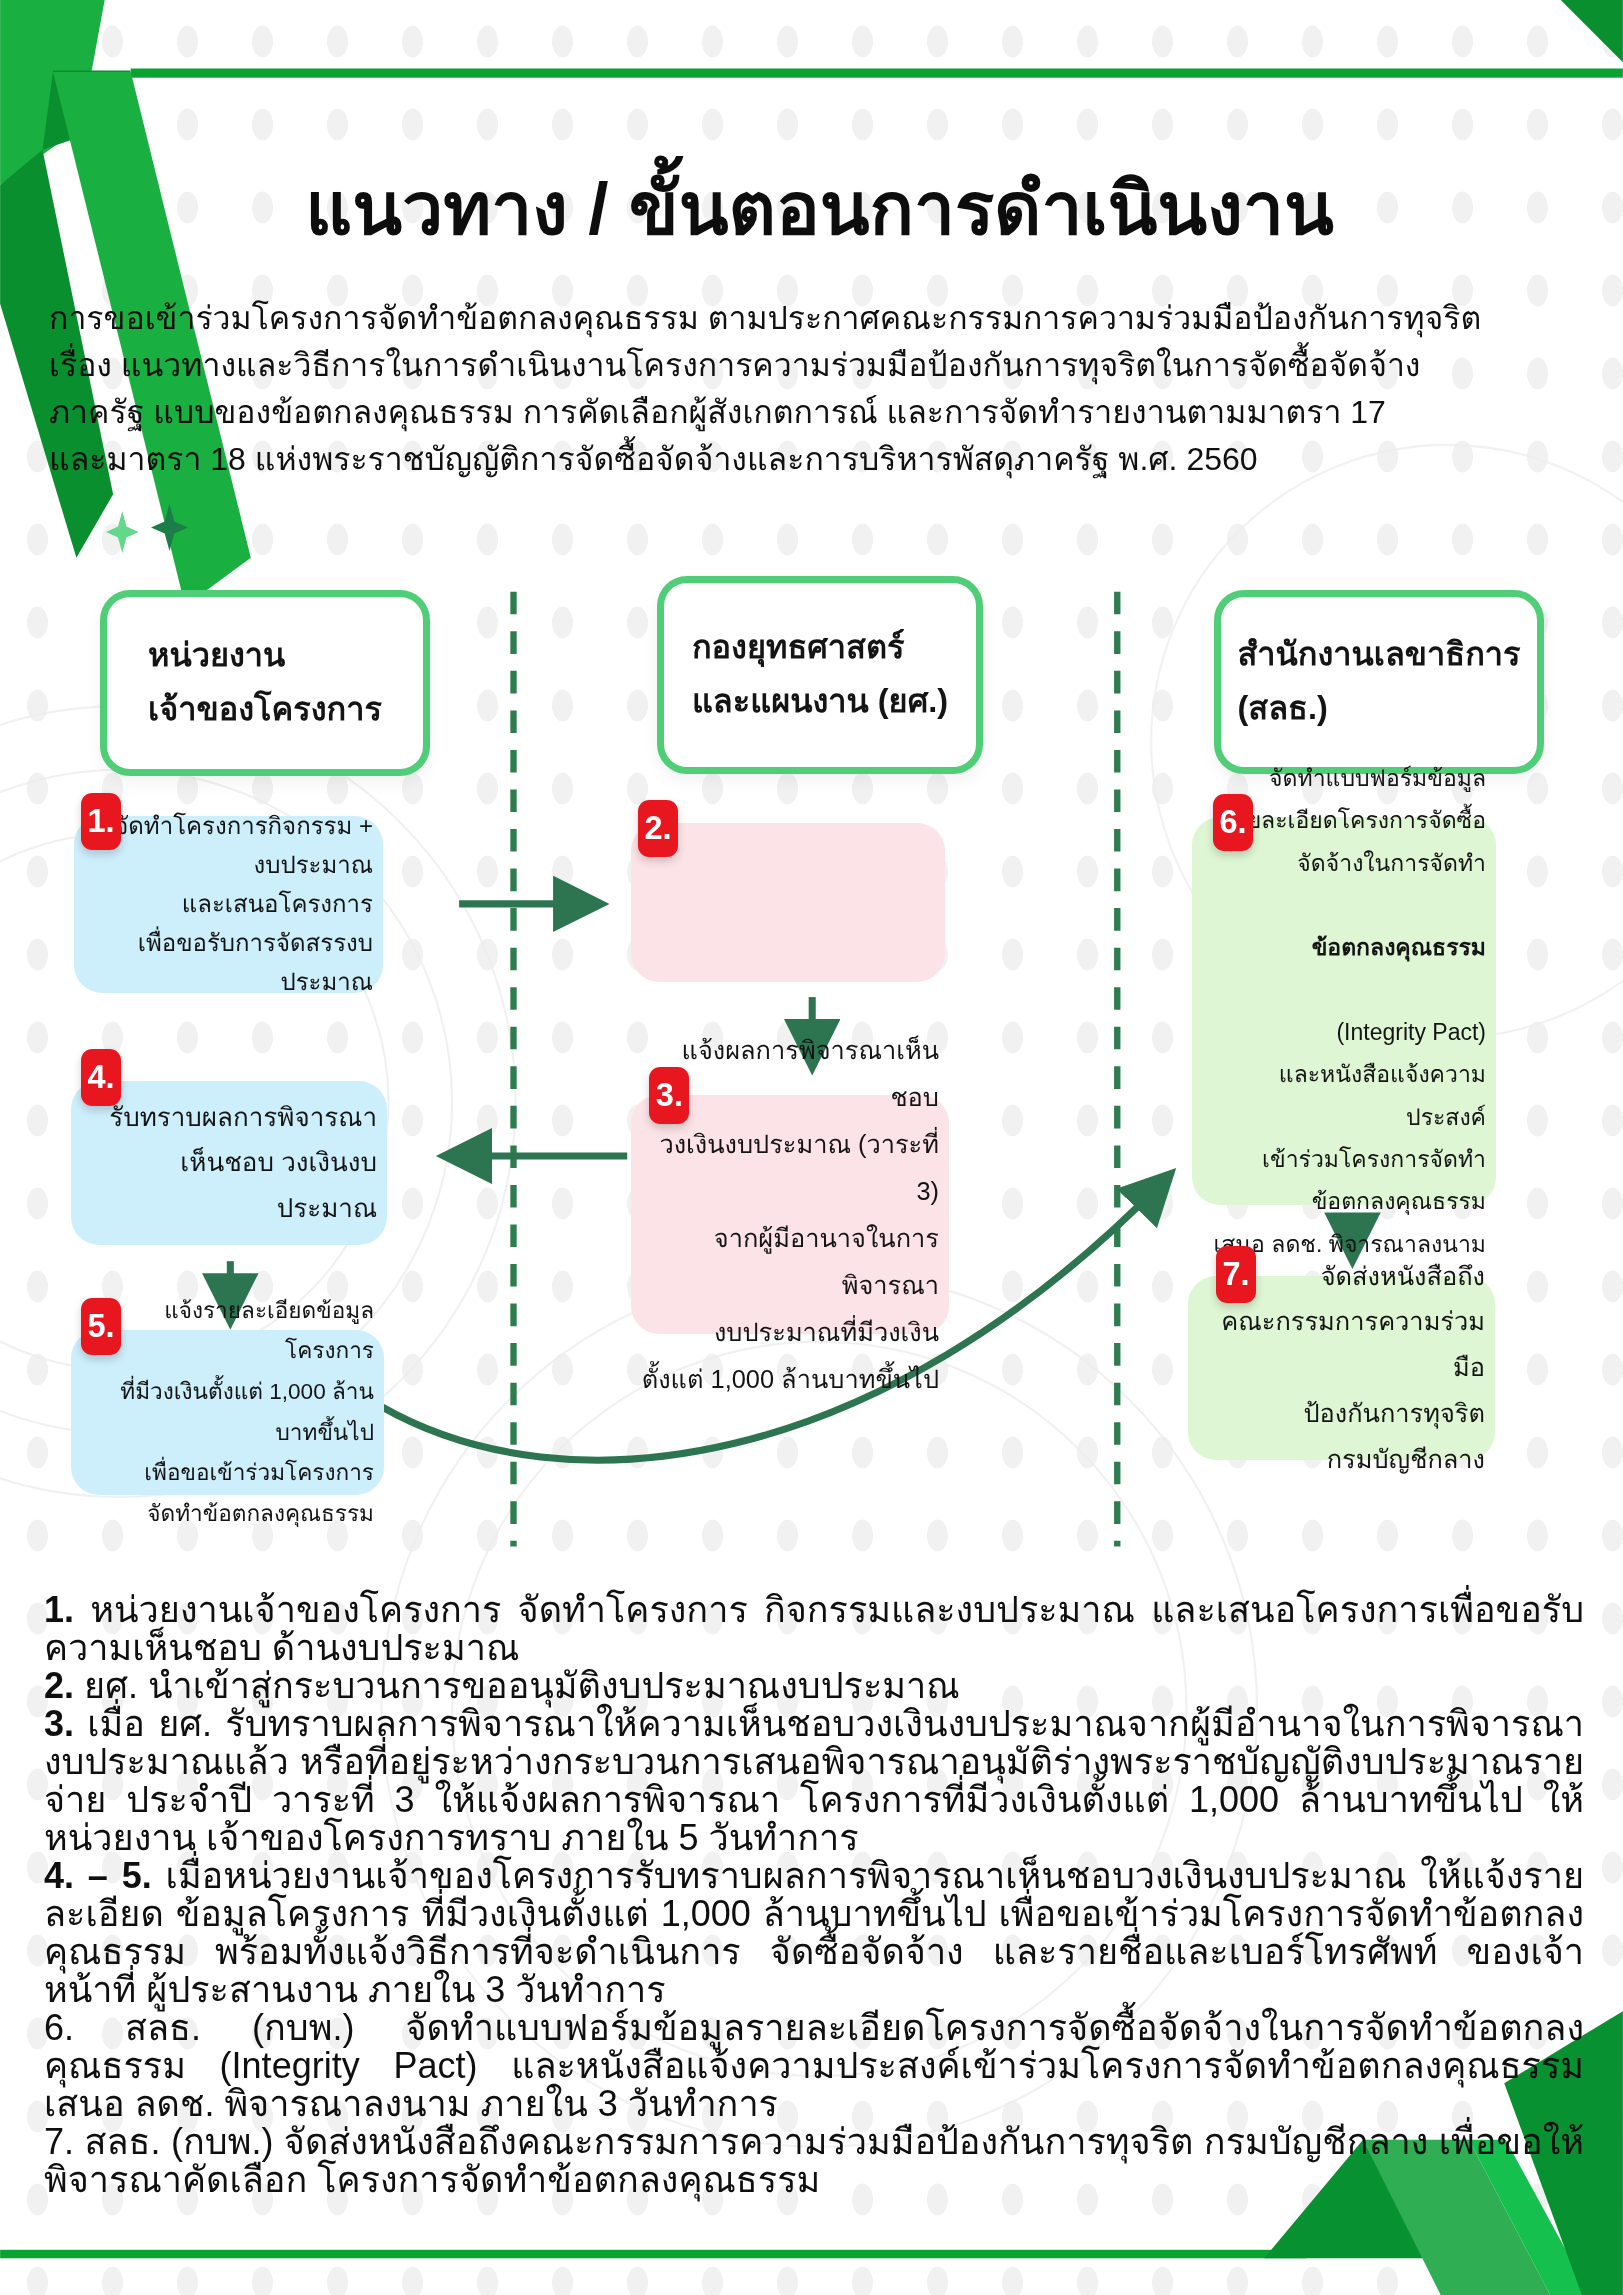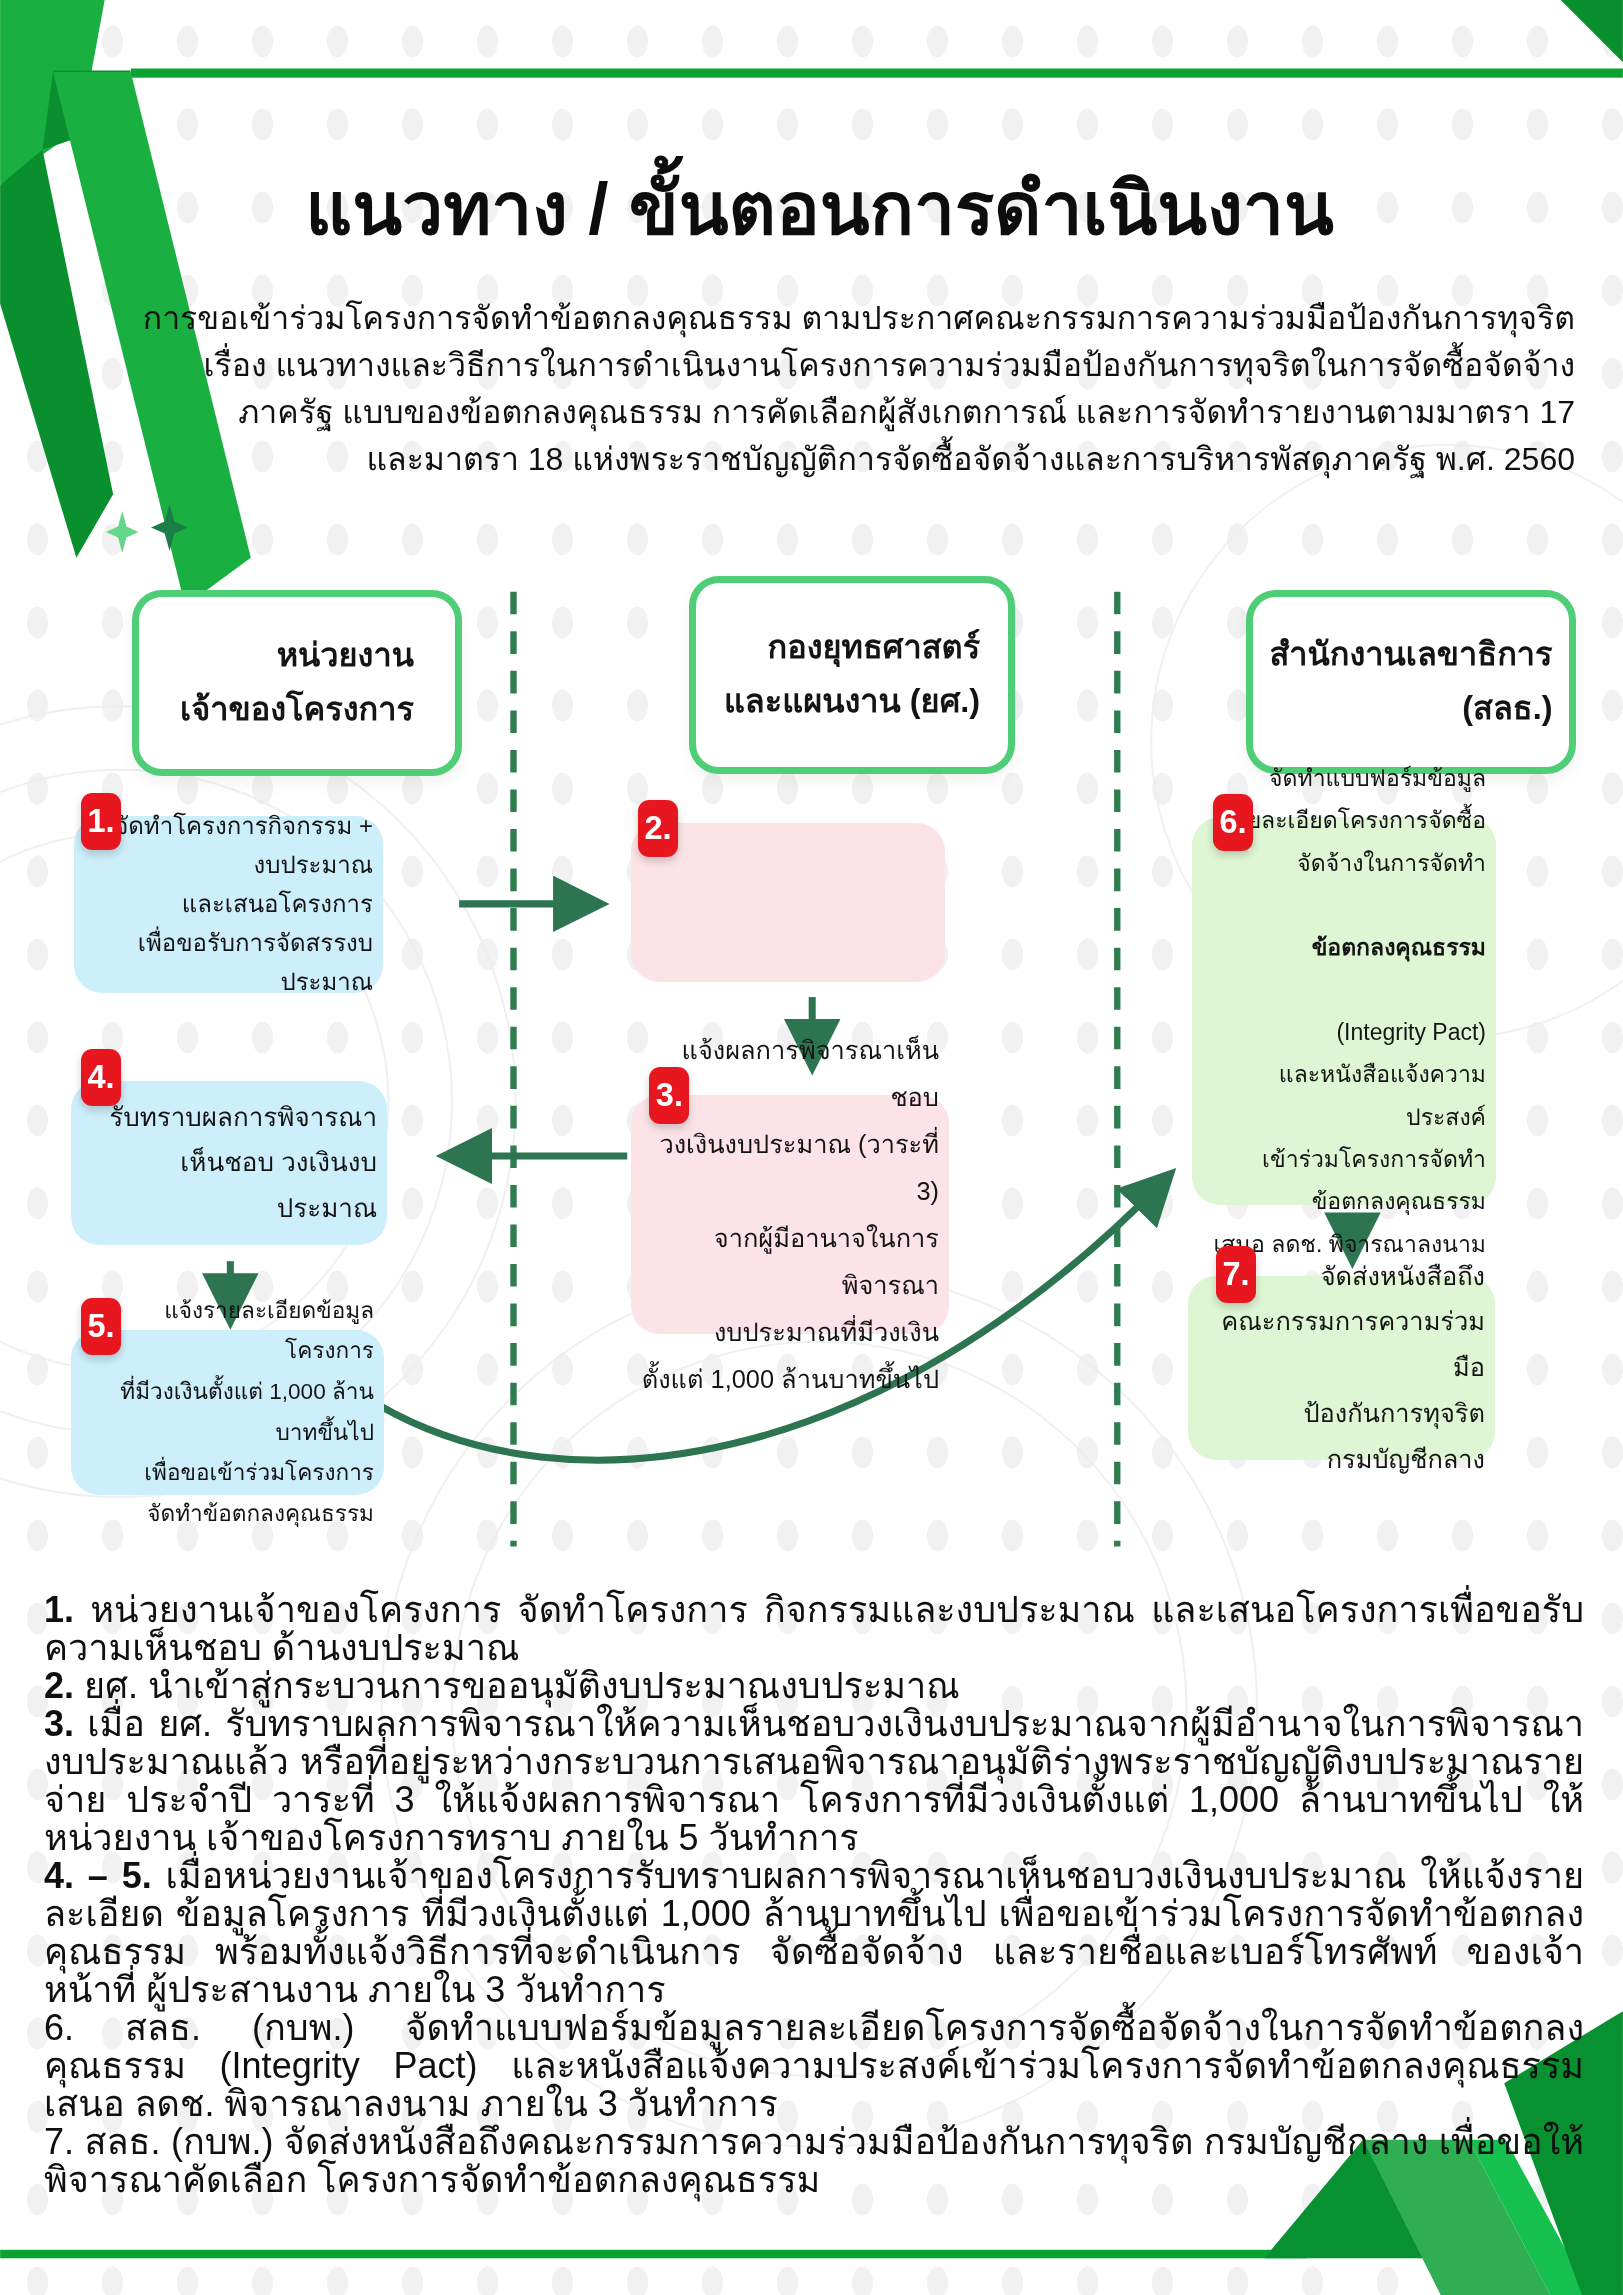--- a/index.html
+++ b/index.html
@@ -11,34 +11,33 @@
     background-size:75px 83px;
   }
   svg.decor,svg.flow{position:absolute;left:0;top:0;z-index:1;}
   svg.flow{z-index:3;}
   .title{
     position:absolute;left:8px;top:150px;width:1623px;margin:0;z-index:4;
     text-align:center;font-size:73px;font-weight:800;color:#0d0d0d;letter-spacing:0;
   }
   .intro{
     position:absolute;left:49px;top:295px;width:1526px;margin:0;z-index:4;
-    text-align:right;font-size:32px;line-height:47px;font-weight:500;color:#101010;
+    text-align:left;font-size:32px;line-height:47px;font-weight:500;color:#101010;
     white-space:pre-line;
   }
   .sparkle{position:absolute;z-index:4;display:block;
     clip-path:polygon(50% 0%,63% 37%,100% 50%,63% 63%,50% 100%,37% 63%,0% 50%,37% 37%);}
   .sparkle.sp1{left:106px;top:511px;width:32.5px;height:42px;background:#63d88a;}
   .sparkle.sp2{left:151px;top:504px;width:37px;height:47px;background:#1b7d47;}
 
   .colhead{
     position:absolute;z-index:4;background:#ffffff;border:7.8px solid #4fce77;border-radius:30px;
-    display:flex;align-items:center;justify-content:center;text-align:right;
+    display:flex;align-items:center;justify-content:center;text-align:left;
     font-size:32.5px;font-weight:700;line-height:1.65;box-shadow:0 7px 15.5px rgba(0,0,0,0.05);
     white-space:pre-line;
-    margin-left:32px;
   }
   .ch1{left:100px;top:590px;width:316px;height:172px;}
   .ch2{left:657px;top:576px;width:312px;height:184px;}
   .ch3{left:1214px;top:590px;width:316px;height:170px;}
 
   .step{
     position:absolute;z-index:4;border-radius:28px;
     display:flex;align-items:center;justify-content:center;text-align:center;
   }
   .steptext{white-space:pre-line;width:100%;padding:0 10px;box-sizing:border-box;text-align:right;}

